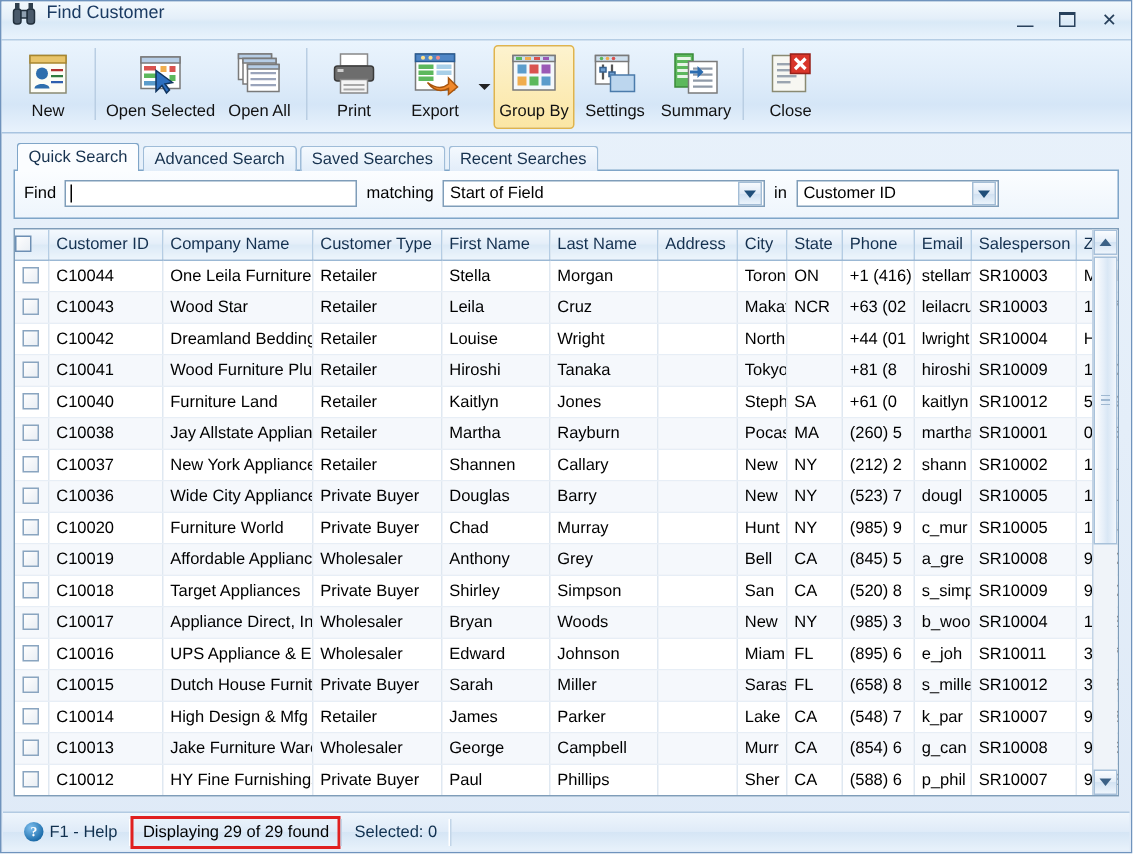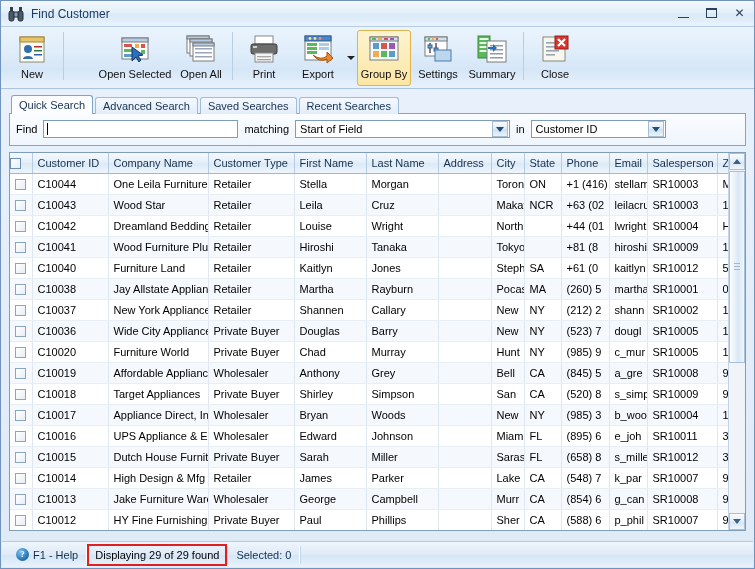--- a/index.html
+++ b/index.html
@@ -18,21 +18,21 @@
     box-sizing: border-box;
     background: linear-gradient(180deg, #e9f2fb 0%, #dfeaf7 100%);
     border: 1px solid #6f93bd;
     overflow: hidden;
   }
 
   
   .titlebar {
     height: 25px;
     display: flex;
-    align-items: center;
+    align-items: flex-start;
     background: linear-gradient(180deg, #f2f8fd 0%, #e4eff9 45%, #d9e9f7 55%, #e9f3fc 100%);
     border-bottom: 1px solid #b5cde4;
     padding-left: 7px;
     position: relative;
   }
   .title-icon {
     width: 16px; height: 16px;
     margin-right: 7px;
     position: relative;
     flex: none;
@@ -83,21 +83,21 @@
     height: 56px;
     display: flex;
     flex-direction: column;
     align-items: center;
     justify-content: flex-start;
     padding-top: 3px;
     box-sizing: border-box;
     border: 1px solid transparent;
     border-radius: 3px;
   }
-  .tb-item.wide { width: 78px; margin-left: 28px; }
+  .tb-item.wide { width: 78px; }
   .tb-item.active {
     background: linear-gradient(180deg, #fdf3cf 0%, #fbe6a4 100%);
     border: 1px solid #e0b44c;
   }
   .tb-label {
     font-size: 11px;
     margin-top: 3px;
     color: #111;
     white-space: nowrap;
   }

